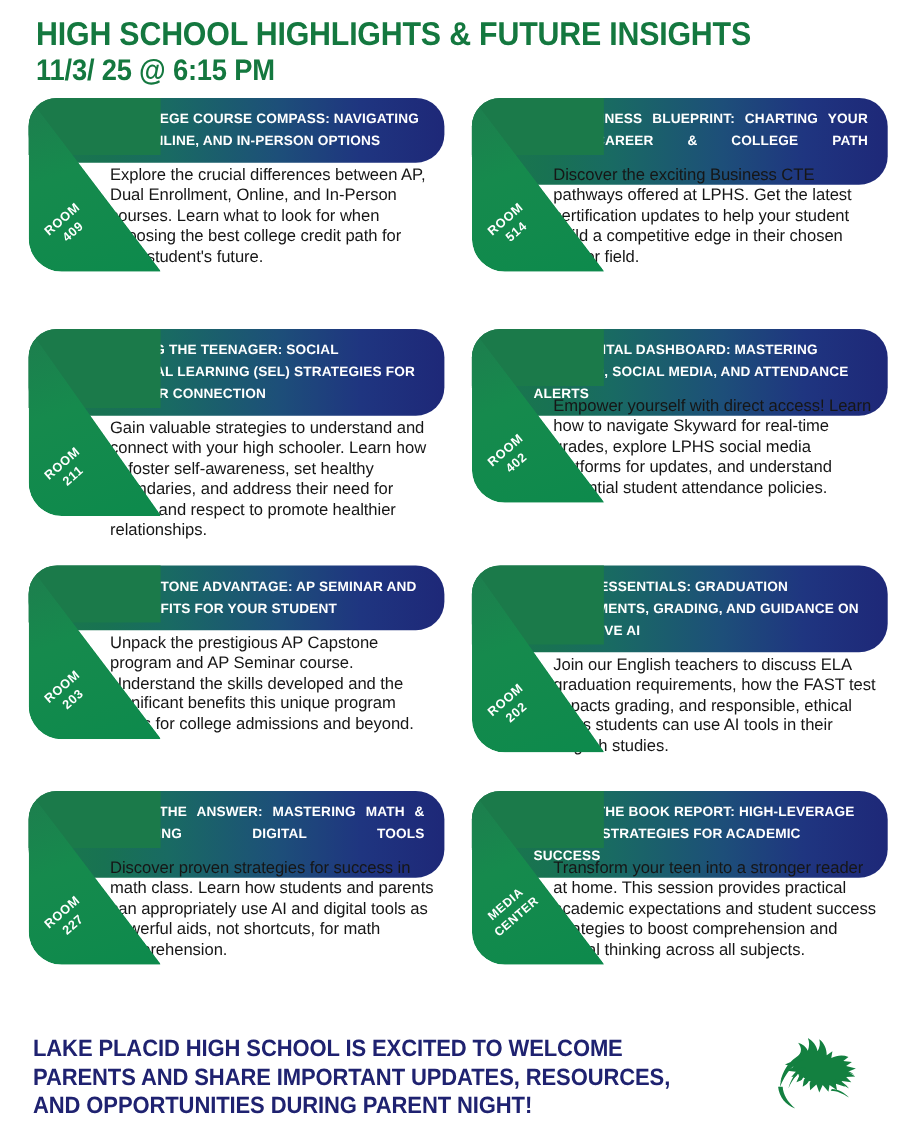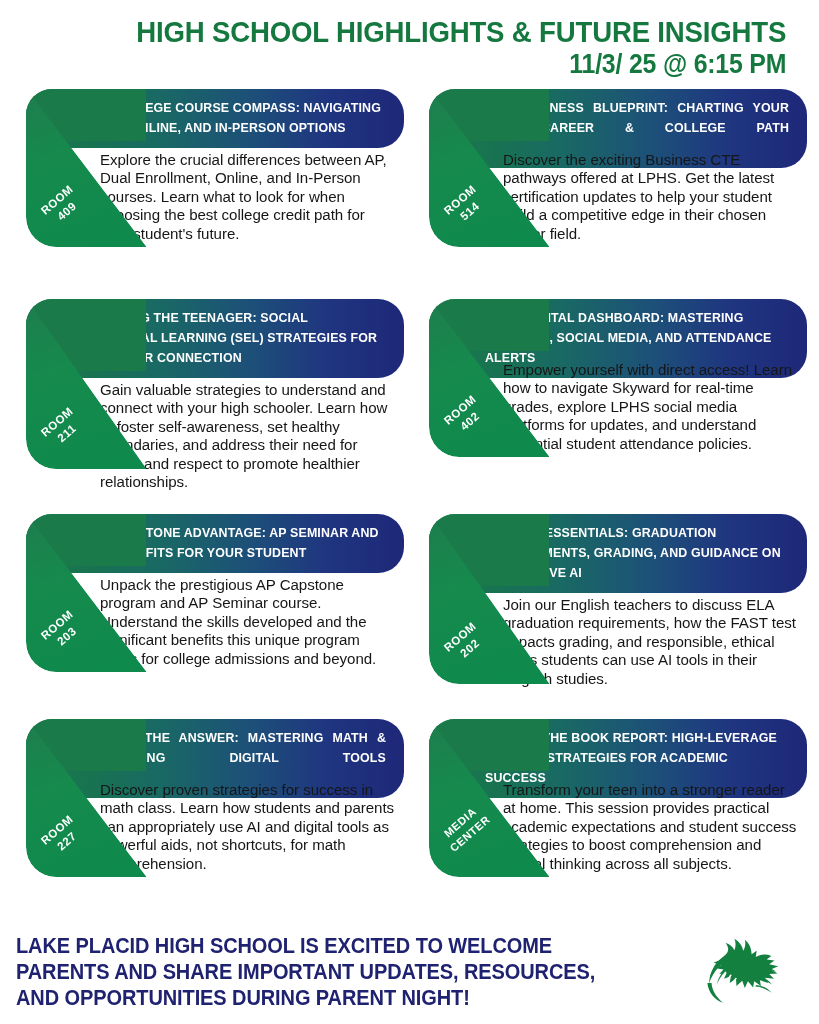--- a/index.html
+++ b/index.html
@@ -12,21 +12,21 @@
     height: 1024px;
     position: relative;
     overflow: hidden;
     font-family: "Liberation Sans", sans-serif;
     -webkit-font-smoothing: antialiased;
   }
 
   
   .title-block {
     padding-top: 16px;
-    text-align: right;
+    text-align: left;
   }
   .title-line {
     color: #14783f;
     font-family: "Liberation Sans Narrow", "Liberation Sans", sans-serif;
     font-weight: 700;
     font-size: 30px;
     line-height: 31px;
     letter-spacing: -0.2px;
     transform: scaleX(0.92);
     transform-origin: center;
@@ -151,26 +151,26 @@
     color: #161616;
     font-size: 15.1px;
     line-height: 18.4px;
     letter-spacing: -0.05px;
   }
   .card-body.t3 { top: 82px; }
 
   
   .footer {
     position: absolute;
-    left: 0;
+    left: 14px;
     right: 0;
     bottom: 6px;
     height: 92px;
     display: flex;
-    align-items: center;
+    align-items: flex-end;
     padding: 0 14px 0 16px;
     box-sizing: border-box;
     margin-top: 36px;
   }
   .footer-text {
     color: #1f2270;
     font-family: "Liberation Sans Narrow", "Liberation Sans", sans-serif;
     font-weight: 700;
     font-size: 21.5px;
     line-height: 26px;

